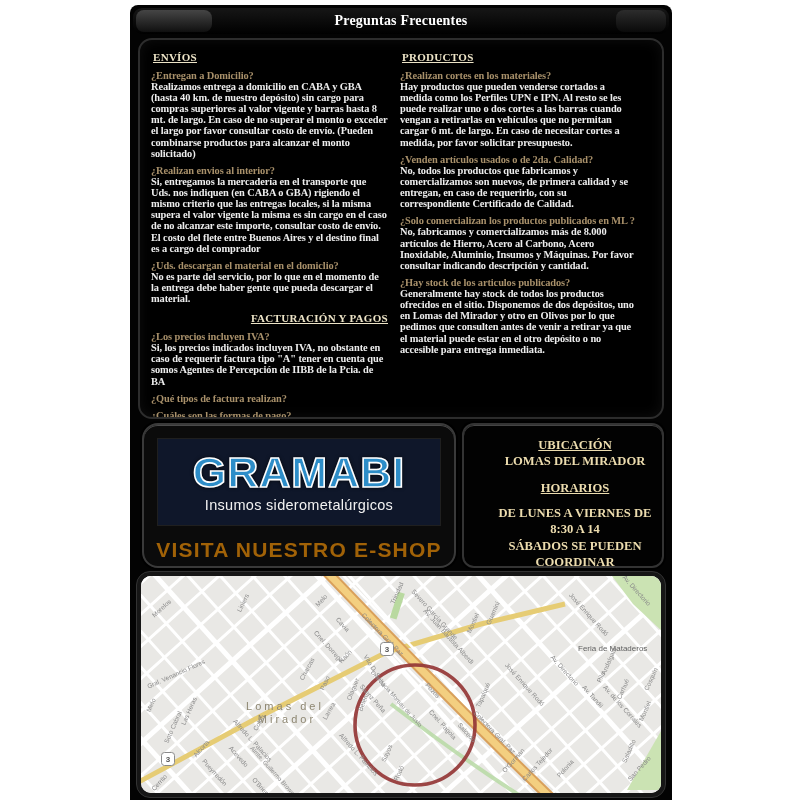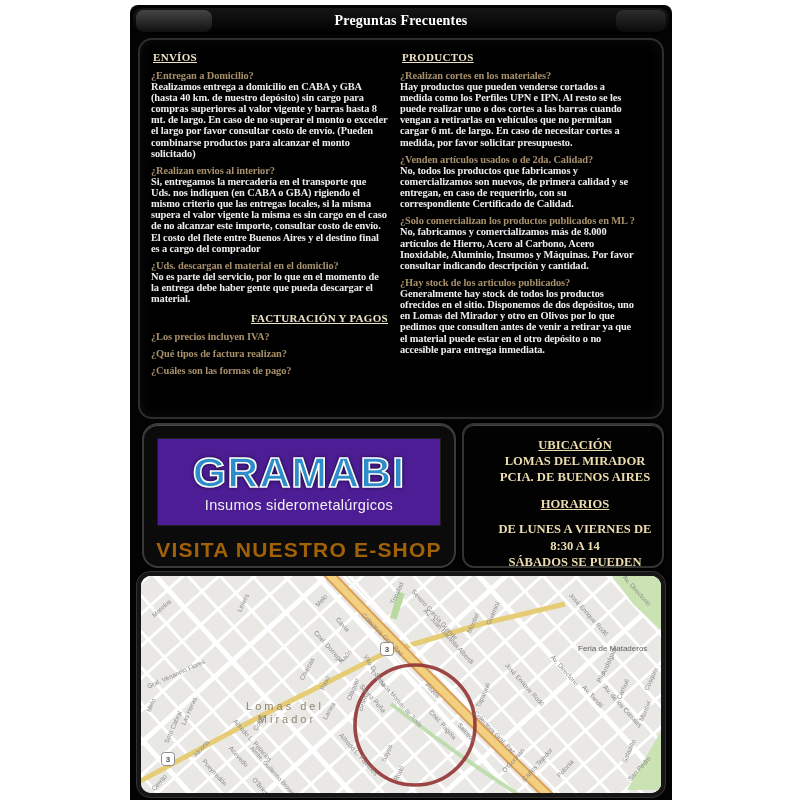--- a/index.html
+++ b/index.html
@@ -22,21 +22,21 @@
     padding:9px 25px 6px 11px;display:flex;gap:12px;overflow:hidden;}
   .faq-col{width:50%;font-size:10.4px;line-height:1.07;font-weight:bold;color:#ededed;letter-spacing:-.1px;}
   .faq-header{color:#ece3c6;text-decoration:underline;font-size:11px;letter-spacing:.3px;margin:3px 0 6px 2px;}
   .faq-q{color:#a8906a;margin:6px 0 0 0;}
   .faq-a{color:#ededed;margin:0 0 2px 0;}
 
   
   .brand-box{position:absolute;left:12px;top:418px;width:314px;height:145px;border-radius:16px;
     background:#0b0b0b;border:2px solid #3a3a3a;box-shadow:inset 0 1px 0 #4a4a4a,0 0 0 2px #000;
     text-align:center;cursor:pointer;}
-  .logo-panel{margin:13px auto 12px auto;width:284px;height:88px;background:#4c1d95;border:1px solid #1f1f1f;
+  .logo-panel{margin:13px auto 12px auto;width:284px;height:88px;background:#0f172a;border:1px solid #1f1f1f;
     display:flex;flex-direction:column;justify-content:center;align-items:center;}
   .brand-name{font-family:"Liberation Sans",sans-serif;font-weight:900;font-size:43px;line-height:1;
     color:#2d8dc8;-webkit-text-stroke:1.6px #ffffff;text-shadow:0 0 4px #000;letter-spacing:1px;}
   .brand-tagline{font-family:"Liberation Sans",sans-serif;color:#f2f2f2;font-size:14.5px;margin-top:3px;letter-spacing:.3px;}
   .brand-cta{font-family:"Liberation Sans",sans-serif;color:#a16207;font-weight:bold;font-size:21px;
     letter-spacing:1.2px;margin-top:9px;}
 
   .info-box{position:absolute;left:332px;top:418px;width:202px;height:145px;border-radius:12px;
     background:#020202;border:2px solid #333;box-shadow:inset 0 1px 0 #444,0 0 0 2px #000;
     color:#ecdcae;font-weight:bold;text-align:center;font-size:12.6px;line-height:1.28;padding-top:10px;padding-left:24px;}
@@ -64,20 +64,21 @@
       <div class="faq-col">
         <div class="faq-header">ENVÍOS</div>
         <p class="faq-q">¿Entregan a Domicilio?</p>
         <p class="faq-a">Realizamos entrega a domicilio en CABA y GBA (hasta 40 km. de nuestro depósito) sin cargo para compras superiores al valor vigente y barras hasta 8 mt. de largo. En caso de no superar el monto o exceder el largo por favor consultar costo de envío. (Pueden combinarse productos para alcanzar el monto solicitado)</p>
         <p class="faq-q">¿Realizan envios al interior?</p>
         <p class="faq-a">Si, entregamos la mercadería en el transporte que Uds. nos indiquen (en CABA o GBA) rigiendo el mismo criterio que las entregas locales, si la misma supera el valor vigente la misma es sin cargo en el caso de no alcanzar este importe, consultar costo de envío. El costo del flete entre Buenos Aires y el destino final es a cargo del comprador</p>
         <p class="faq-q">¿Uds. descargan el material en el domiclio?</p>
         <p class="faq-a">No es parte del servicio, por lo que en el momento de la entrega debe haber gente que pueda descargar el material.</p>
         <div class="faq-header" style="margin-top:9px;text-align:right;">FACTURACIÓN Y PAGOS</div>
         <p class="faq-q">¿Los precios incluyen IVA?</p>
+        <p class="faq-a">Si, los precios indicados incluyen IVA, no obstante en caso de requerir factura tipo "A" tener en cuenta que somos Agentes de Percepción de IIBB de la Pcia. de BA</p>
         <p class="faq-q">¿Qué tipos de factura realizan?</p>
         <p class="faq-q">¿Cuáles son las formas de pago?</p>
 
       </div>
       <div class="faq-col">
         <div class="faq-header">PRODUCTOS</div>
         <p class="faq-q">¿Realizan cortes en los materiales?</p>
         <p class="faq-a">Hay productos que pueden venderse cortados a medida como los Perfiles UPN e IPN. Al resto se les puede realizar uno o dos cortes a las barras cuando vengan a retirarlas en vehículos que no permitan cargar 6 mt. de largo. En caso de necesitar cortes a medida, por favor solicitar presupuesto.</p>
         <p class="faq-q">¿Venden artículos usados o de 2da. Calidad?</p>
         <p class="faq-a">No, todos los productos que fabricamos y comercializamos son nuevos, de primera calidad y se entregan, en caso de requerirlo, con su correspondiente Certificado de Calidad.</p>
@@ -92,21 +93,20 @@
       <div class="logo-panel">
         <div class="brand-name">GRAMABI</div>
         <div class="brand-tagline">Insumos siderometalúrgicos</div>
       </div>
       <div class="brand-cta">VISITA NUESTRO E-SHOP</div>
     </div>
 
     <div class="info-box">
       <div class="info-header">UBICACIÓN</div>
       <div>LOMAS DEL MIRADOR</div>
-      <div>PCIA. DE  BUENOS AIRES</div>
       <div class="info-gap"></div>
       <div class="info-header">HORARIOS</div>
       <div class="info-gap"></div>
       <div>DE LUNES A VIERNES DE 8:30 A 14</div>
       <div style="padding:0 14px;">SÁBADOS SE PUEDEN COORDINAR ENTREGAS.</div>
     </div>
 
     <div class="map-frame">
       <div class="map-inner">
         <svg id="map-svg" width="520" height="217" viewBox="0 0 520 217" xmlns="http://www.w3.org/2000/svg">

